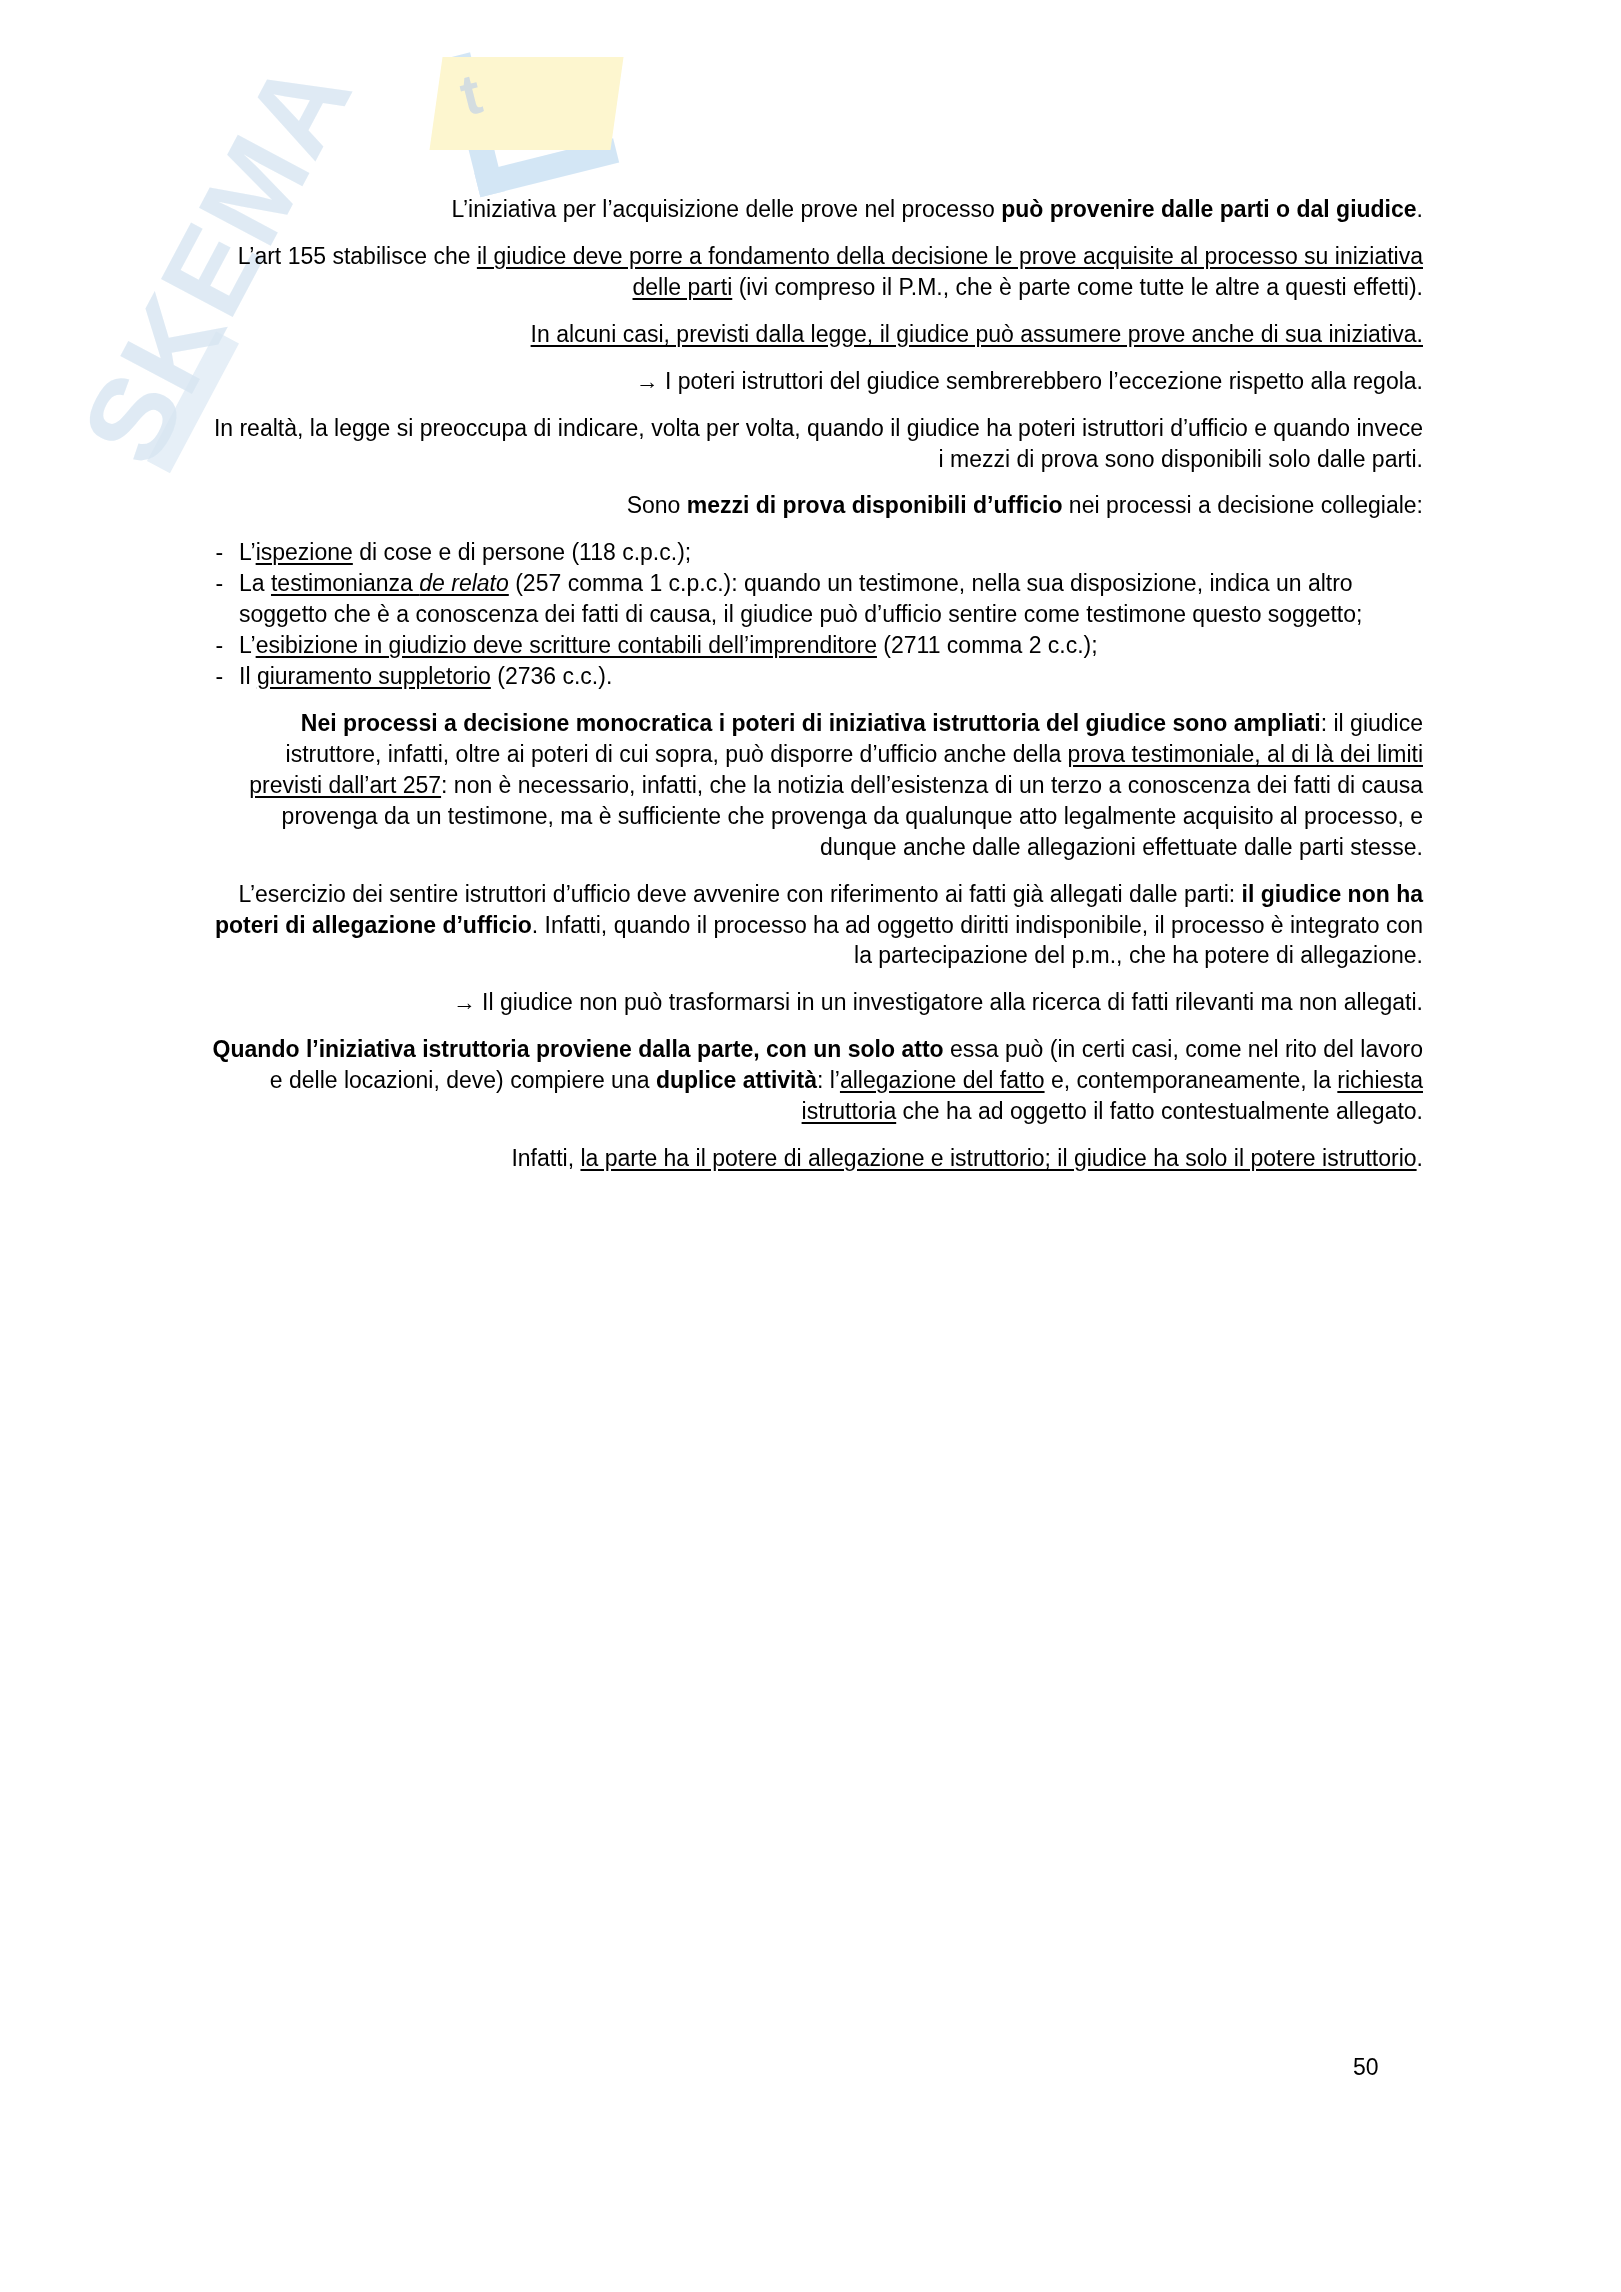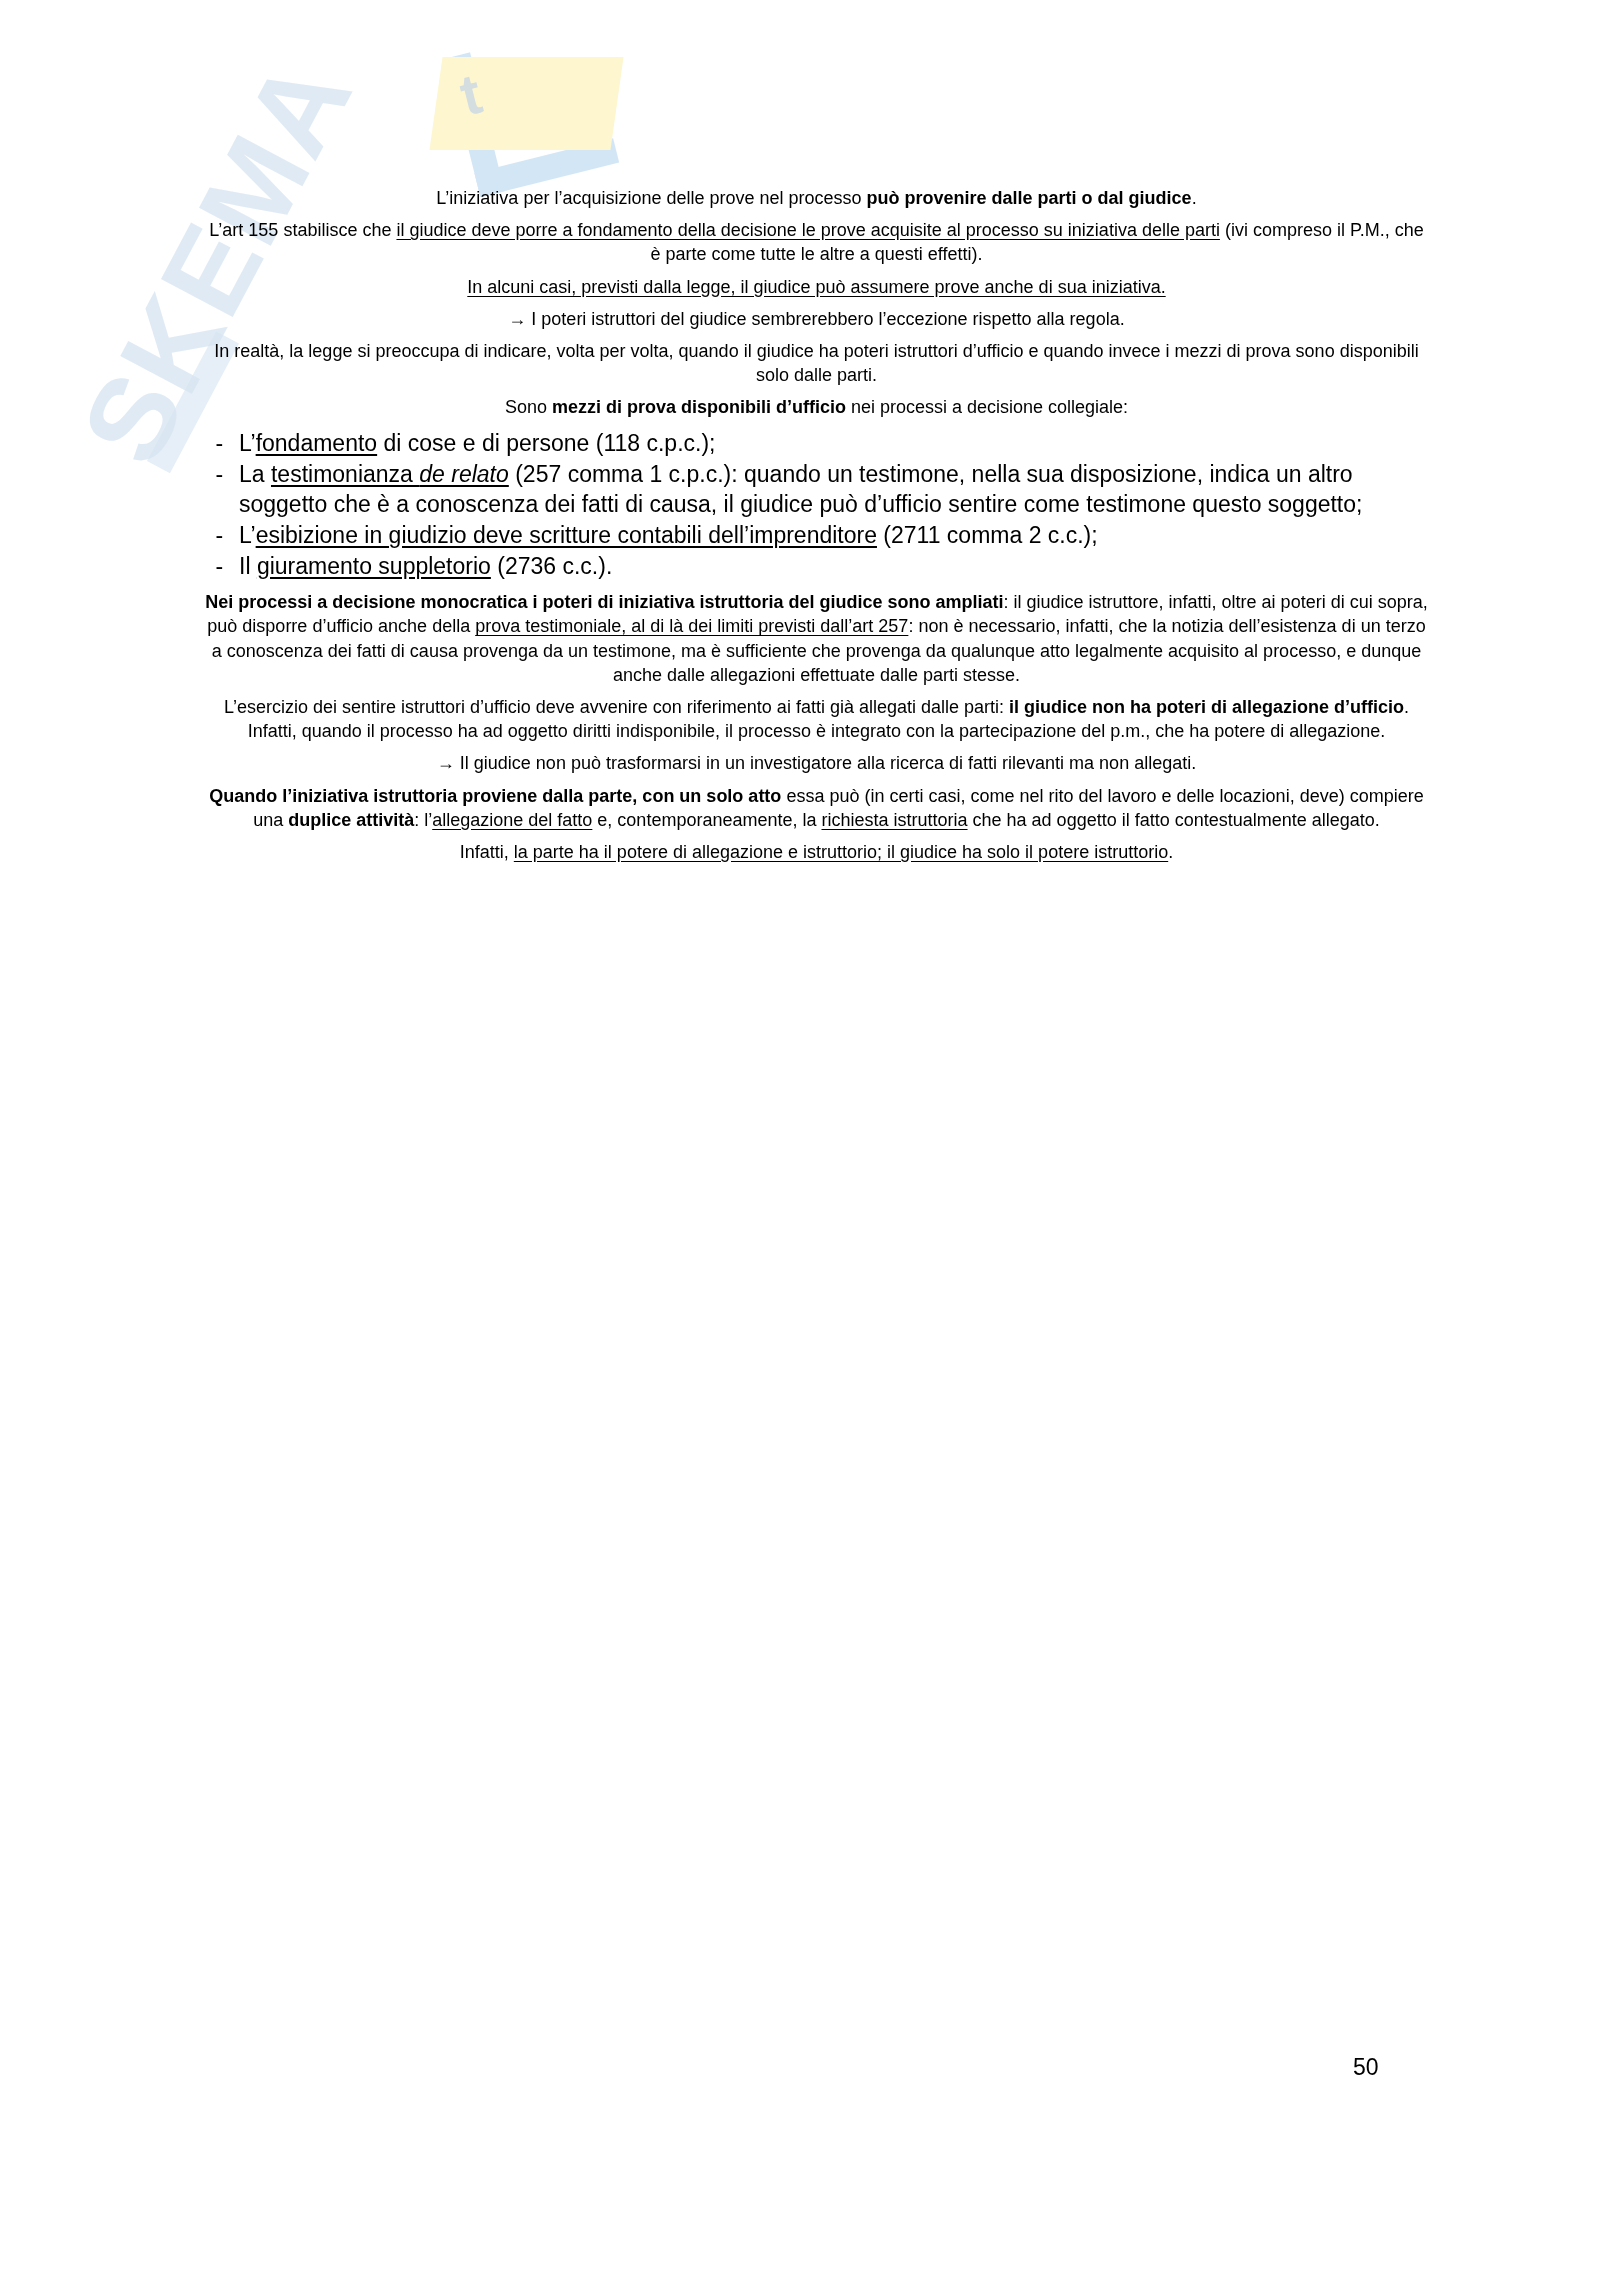--- a/index.html
+++ b/index.html
@@ -83,24 +83,24 @@
   }
   h1.doc-title {
     font-size: 25px;
     font-weight: normal;
     color: #2fb39a;
     margin: 0 0 3.9px 0;
     line-height: 1.32;
     letter-spacing: 0.2px;
   }
   p.para {
-    font-size: 18px;
+    font-size: 23px;
     line-height: 1.345;
-    margin: 8px;
-    text-align: center;
+    margin: 16px;
+    text-align: right;
   }
   .u { text-decoration: underline; text-underline-offset: 2.5px; }
   .b { font-weight: bold; }
   .i { font-style: italic; }
   ul.bullets {
     list-style: none;
     margin: 0;
     padding: 0;
   }
   ul.bullets li {
@@ -148,21 +148,21 @@
 
     <p class="para"><span class="u">In alcuni casi, previsti dalla legge, il giudice può assumere prove anche di sua iniziativa.</span></p>
 
     <p class="para arrow"><span>→</span> <span>I poteri istruttori del giudice sembrerebbero l’eccezione rispetto alla regola.</span></p>
 
     <p class="para"><span>In realtà, la legge si preoccupa di indicare, volta per volta, quando il giudice ha poteri istruttori d’ufficio e quando invece i mezzi di prova sono disponibili solo dalle parti.</span></p>
 
     <p class="para"><span>Sono </span><span class="b">mezzi di prova disponibili d’ufficio</span><span> nei processi a decisione collegiale:</span></p>
 
     <ul class="bullets">
-      <li><span>L’</span><span class="u">fondamento</span><span> di cose e di persone (118 c.p.c.);</span></li>
+      <li><span>L’</span><span class="u">ispezione</span><span> di cose e di persone (118 c.p.c.);</span></li>
       <li><span>La </span><span class="u">testimonianza </span><span class="u i">de relato</span><span> (257 comma 1 c.p.c.): quando un testimone, nella sua disposizione, indica un altro soggetto che è a conoscenza dei fatti di causa, il giudice può d’ufficio sentire come testimone questo soggetto;</span></li>
       <li><span>L’</span><span class="u">esibizione in giudizio deve scritture contabili dell’imprenditore</span><span> (2711 comma 2 c.c.);</span></li>
       <li><span>Il </span><span class="u">giuramento suppletorio</span><span> (2736 c.c.).</span></li>
     </ul>
 
     <p class="para"><span class="b">Nei processi a decisione monocratica i poteri di iniziativa istruttoria del giudice sono ampliati</span><span>: il giudice istruttore, infatti, oltre ai poteri di cui sopra, può disporre d’ufficio anche della </span><span class="u">prova testimoniale, al di là dei limiti previsti dall’art 257</span><span>: non è necessario, infatti, che la notizia dell’esistenza di un terzo a conoscenza dei fatti di causa provenga da un testimone, ma è sufficiente che provenga da qualunque atto legalmente acquisito al processo, e dunque anche dalle allegazioni effettuate dalle parti stesse.</span></p>
 
     <p class="para"><span>L’esercizio dei sentire istruttori d’ufficio deve avvenire con riferimento ai fatti già allegati dalle parti: </span><span class="b">il giudice non ha poteri di allegazione d’ufficio</span><span>. Infatti, quando il processo ha ad oggetto diritti indisponibile, il processo è integrato con la partecipazione del p.m., che ha potere di allegazione.</span></p>
 
     <p class="para arrow"><span>→</span> <span>Il giudice non può trasformarsi in un investigatore alla ricerca di fatti rilevanti ma non allegati.</span></p>

